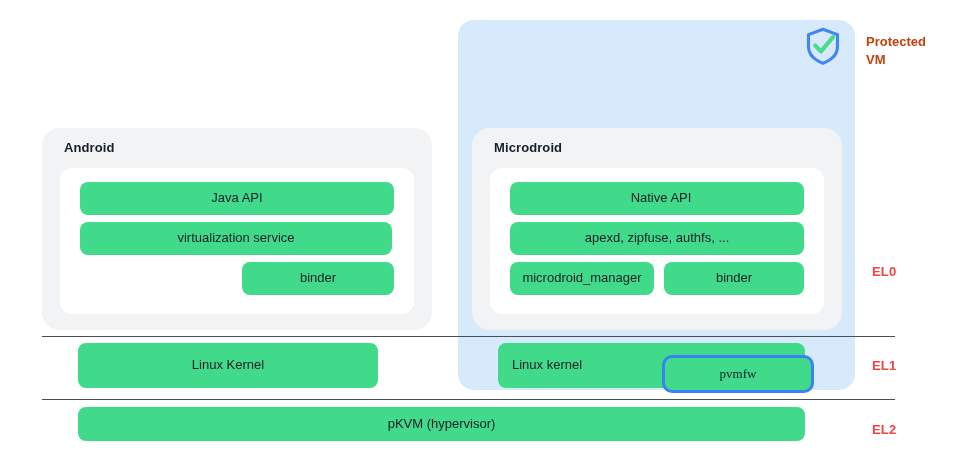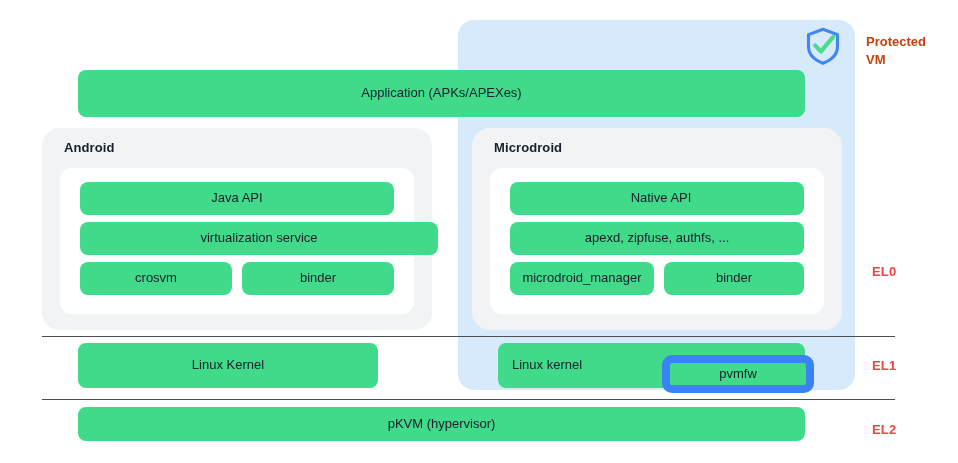--- a/index.html
+++ b/index.html
@@ -81,22 +81,23 @@
   .vm-caption {
     color: #c2410c;
     font-size: 13px;
     font-weight: bold;
     line-height: 1.42;
     font-family: "Liberation Sans", sans-serif;
   }
 
   
   .pvmfw {
-    border: 8px solid #3b82f6;
+    border: 3px solid #3b82f6;
     border-radius: 10px;
+    font-family: Liberation Serif, serif;
   }
 
   
   .align-left {
     justify-content: flex-start;
     padding-left: 14px;
     text-align: left;
   }
 
   .shield-icon { display: block; }
@@ -114,32 +115,30 @@
                C12.7 35.2 6.5 29.4 6.5 21.3 V9.6 Z" fill="none" stroke="#4285F4" stroke-width="3.1" stroke-linejoin="round" stroke-linecap="round"></path>
       <path d="M13.2 20.6 L19.0 26.4 L31.4 11.6" fill="none" stroke="#4CDB8B" stroke-width="4.2" stroke-linecap="round" stroke-linejoin="round"></path>
     </svg>
   </div>
 
   <div class="abs vm-caption" style="left:866px; top:33px; width:90px;">
     <div>Protected</div>
     <div>VM</div>
   </div>
 
-  <div class="abs green-box" style="left:78px; top:70px; width:727px; height:47px;">Application (APKs/APEXes)</div>
 
   <div class="abs group-panel" style="left:42px; top:128px; width:390px; height:202px;">
     <div class="group-title">Android</div>
 
     <div class="abs inner-white" style="left:18px; top:40px; width:354px; height:146px;padding-left:28px;">
 
       <div class="abs green-box" style="left:20px; top:14px; width:314px; height:33px;">Java API</div>
 
-      <div class="abs green-box" style="left:20px; top:54px; width:358px; height:33px;">virtualization service</div>
+      <div class="abs green-box" style="left:20px; top:54px; width:312px; height:33px;">virtualization service</div>
 
-      <div class="abs green-box" style="left:20px; top:94px; width:152px; height:33px;">crosvm</div>
 
       <div class="abs green-box" style="left:182px; top:94px; width:152px; height:33px;">binder</div>
     </div>
   </div>
 
   <div class="abs group-panel" style="left:472px; top:128px; width:370px; height:202px;">
     <div class="group-title">Microdroid</div>
 
     <div class="abs inner-white" style="left:18px; top:40px; width:334px; height:146px;">
 

